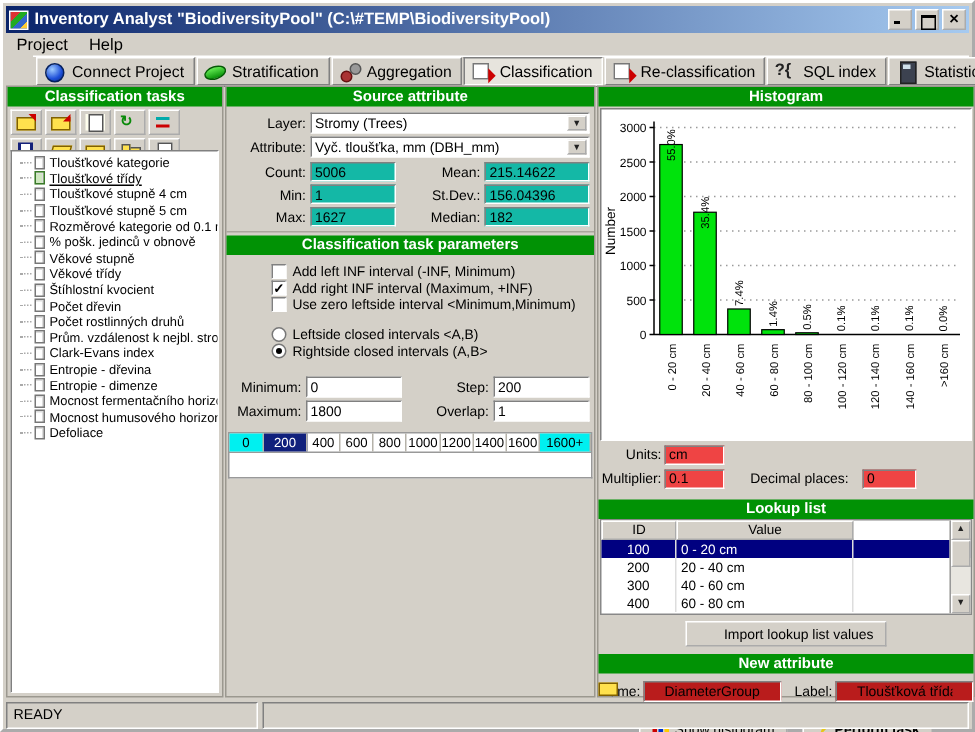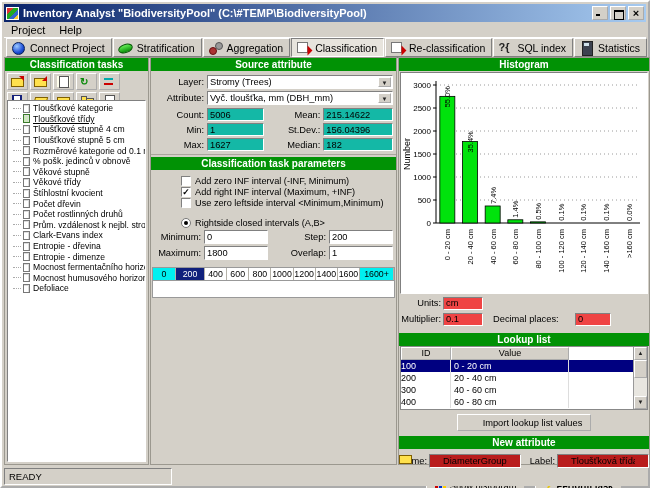--- a/index.html
+++ b/index.html
@@ -15,21 +15,21 @@
   .tbtns { display:flex; gap:2px; }
   .tbtn { width:16px; height:14px; background:#d4d0c8; border:1px outset #fff; font-size:9px; line-height:11px;
     text-align:center; color:#000; position:relative; cursor:default; }
   .g-min::before { content:""; position:absolute; left:3px; right:7px; bottom:3px; border-bottom:2px solid #000; }
   .g-max::before { content:""; position:absolute; left:3px; top:3px; width:8px; height:7px; border:1px solid #000; border-top-width:2px; }
   .g-cls { font-weight:bold; font-size:11px; line-height:12px; }
 
   
   .menubar { position:absolute; left:2px; top:20px; right:2px; height:15px; display:flex; align-items:center; background:#d4d0c8; }
   .menu-item { font-size:11px; padding:17px 7px; }
-  .toolbar { position:absolute; left:2px; top:35px; right:2px; height:21px; display:flex; align-items:center;
+  .toolbar { position:absolute; left:20px; top:35px; right:2px; height:21px; display:flex; align-items:center;
     border-top:1px solid #fff; border-bottom:1px solid #808080; padding-left:2px; }
   .tb { height:19px; display:flex; align-items:center; padding:0 6px 0 4px; background:#d4d0c8;
     border:1px solid #d4d0c8; font-size:10.5px; white-space:nowrap; margin-right:1px; }
   .tb:not(.active){ border-top-color:#fff; border-left-color:#fff; border-right-color:#808080; border-bottom-color:#808080; }
   .tb.active { border-top-color:#808080; border-left-color:#808080; border-right-color:#fff; border-bottom-color:#fff; background:#e7e4dd; }
   .tbi { width:15px; height:13px; position:relative; margin-right:4px; flex:none; }
   .tbi-globe-icon::before { content:""; position:absolute; left:1px; top:1px; width:11px; height:11px; border-radius:50%;
     background:radial-gradient(circle at 35% 30%,#9ecbff,#1d4ed8 60%,#0a2a7a); border:1px solid #05205e; }
   .tbi-layers-icon::before { content:""; position:absolute; left:0; top:3px; width:13px; height:7px; border-radius:50%;
     background:linear-gradient(#66ee55,#089008); border:1px solid #045a04; transform:rotate(-18deg); }
@@ -91,46 +91,46 @@
     font-size:9.3px; padding:0 2px; line-height:12px; }
   .sv1 { width:64px; } .sv2 { width:78px; }
   .slbl2 { width:50px; text-align:right; margin:0 3px 0 6px; flex:none; }
   .cbs { margin:5px 0 0 30px; }
   .cb-row,.rb-row { display:flex; align-items:center; height:11px; font-size:9.2px; white-space:nowrap; }
   .cb { width:10px; height:10px; background:#fff; border:1px solid; border-color:#808080 #fff #fff #808080;
     margin-right:4px; flex:none; font-size:9px; line-height:9px; text-align:center; font-weight:bold; }
   .rbs { margin:9px 0 0 30px; }
   .rb { width:10px; height:10px; border-radius:50%; background:#fff; border:1px solid #777; margin-right:4px; flex:none; position:relative; }
   .rb.on::before { content:""; position:absolute; left:2px; top:2px; width:4px; height:4px; border-radius:50%; background:#000; }
-  .pfields { margin-top:1px; }
+  .pfields { margin-top:11px; }
   .pf-row { display:flex; align-items:center; height:16px; font-size:9.3px; }
   .pf-row input { width:64px; height:14px; border:1px solid; border-color:#808080 #fff #fff #808080; font-size:9.3px; padding:0 2px; background:#fff; }
   .pf-l1 { width:50px; text-align:right; margin-right:3px; } .pf-l2 { width:44px; text-align:right; margin:0 3px 0 14px; }
   .strip { display:flex; margin:6px 1px 0 1px; height:14px; border:1px solid #999; background:#fff; }
   .cell { border-right:1px solid #b5b2a9; font-size:8.8px; line-height:12px; text-align:center; flex:1; overflow:hidden; }
   .cell.cyan { background:#00f0f0; color:#000; flex:none; width:23px; }
   .cell.cyan.wide { width:34px; }
   .cell.navy { background:#10207c; color:#fff; flex:none; width:29px; }
   .white-box { margin:0 1px; height:17px; background:#fff; border:1px solid #999; border-top:none; }
 
   
   .chart-box { margin:1px; height:222px; background:#fff; border:1px solid; border-color:#808080 #fff #fff #808080; overflow:hidden; }
   .u-row { display:flex; align-items:center; height:14px; font-size:9.3px; margin-top:2px; }
   .u-l1 { width:42px; text-align:right; margin-right:2px; }
   .u-row input { width:40px; height:13px; border:1px solid; border-color:#808080 #fff #fff #808080; font-size:9.3px; padding:0 2px; background:#ef4444; }
-  .u-l2 { width:80px; text-align:left; margin:0 2px 0 10px; }
+  .u-l2 { width:80px; text-align:center; margin:0 2px 0 10px; }
   .u-row .short { width:36px; }
   .lookup-hdr { margin-top:7px; }
   .ltable { position:relative; margin:0 1px; height:64px; background:#fff; border:1px solid #888; }
   .lt-head { display:flex; height:13px; }
   .lt-hc { background:#d4d0c8; border:1px outset #fff; font-size:9px; text-align:center; line-height:11px; flex:none; }
   .c-id { width:50px; } .c-val { width:118px; }
   .lt-row { display:flex; height:12px; font-size:9px; line-height:12px; }
   .lt-row.sel { background:#000080; color:#fff; }
-  .lt-c1 { width:50px; flex:none; border-right:1px solid #ddd; }
+  .lt-c1 { width:50px; text-align:center; flex:none; border-right:1px solid #ddd; }
   .lt-c2 { width:118px; padding-left:3px; flex:none; border-right:1px solid #ddd; }
   .vsb { position:absolute; right:0; top:0; bottom:0; width:14px; background:#e8e6e0; border-left:1px solid #999; }
   .sb-btn { height:13px; background:#d4d0c8; border:1px outset #fff; font-size:6px; text-align:center; line-height:11px; color:#222; }
   .sb-dn { position:absolute; bottom:0; left:0; right:0; }
   .sb-thumb { position:absolute; top:13px; left:0; right:0; height:18px; background:#d4d0c8; border:1px outset #fff; }
   .imp-row { display:flex; justify-content:center; margin-top:4px; }
   .btn { height:17px; background:#d4d0c8; border:1px outset #fff; font-size:9.3px; display:flex; align-items:center; justify-content:center; padding:0 8px; }
   .na-hdr { margin-top:5px; }
   .na-row { display:flex; align-items:center; height:15px; margin-top:4px; font-size:9.3px; }
   .na-row .l1 { width:34px; text-align:right; margin-right:2px; }
@@ -140,21 +140,21 @@
   .act-row { display:flex; justify-content:center; gap:10px; margin-top:9px; }
   .ic-chart { width:11px; height:10px; margin-right:4px; background:
     linear-gradient(#c00 0 0) 0 100%/3px 9px no-repeat,
     linear-gradient(#03c 0 0) 4px 100%/3px 6px no-repeat,
     linear-gradient(#fc0 0 0) 8px 100%/3px 8px no-repeat; }
   .ic-bolt { width:8px; height:11px; margin-right:4px; background:#e6c619; border:0.5px solid #7a6a00;
     clip-path:polygon(55% 0,100% 0,60% 42%,95% 42%,20% 100%,45% 52%,10% 52%); }
   .bold { font-weight:bold; }
 
   
-  .statusbar { position:absolute; left:2px; right:2px; top:466px; height:18px; display:flex; gap:3px; background:#d4d0c8;flex-direction:column; }
+  .statusbar { position:absolute; left:2px; right:2px; top:466px; height:18px; display:flex; gap:3px; background:#d4d0c8; }
   .sb-cell { border:1px solid; border-color:#808080 #fff #fff #808080; font-size:9.5px; line-height:15px; padding-left:4px; }
   .sb-left { width:168px; } .sb-right { flex:1; }
 
   svg text { font-family:"Liberation Sans", sans-serif; }
 </style>
 </head>
 <body>
 
 <div class="app">
 
@@ -368,32 +368,36 @@
             <span class="stat-val sv1">1627</span>
             <span class="slbl2">Median:</span>
             <span class="stat-val sv2">182</span>
           </div>
         </div>
     </div>
     <div class="phdr" style="margin-top:2px">Classification task parameters</div>
     <div class="cbs" id="checkboxes">
         <div class="cb-row">
           <span class="cb"></span>
-          <span>Add zero INF interval (-INF, Minimum)</span>
+          <span>Add left INF interval (-INF, Minimum)</span>
         </div>
         <div class="cb-row">
           <span class="cb">✓</span>
           <span>Add right INF interval (Maximum, +INF)</span>
         </div>
         <div class="cb-row">
           <span class="cb"></span>
           <span>Use zero leftside interval &lt;Minimum,Minimum)</span>
         </div>
       </div>
     <div class="rbs" id="radios">
+        <div class="rb-row">
+          <span class="rb"></span>
+          <span>Leftside closed intervals &lt;A,B)</span>
+        </div>
         <div class="rb-row">
           <span class="rb on"></span>
           <span>Rightside closed intervals (A,B&gt;</span>
         </div>
       </div>
     <div class="pfields" id="pfields">
         <div class="pf-row">
           <span class="pf-l1">Minimum:</span>
           <input value="0" style="">
           <span class="pf-l2">Step:</span>

